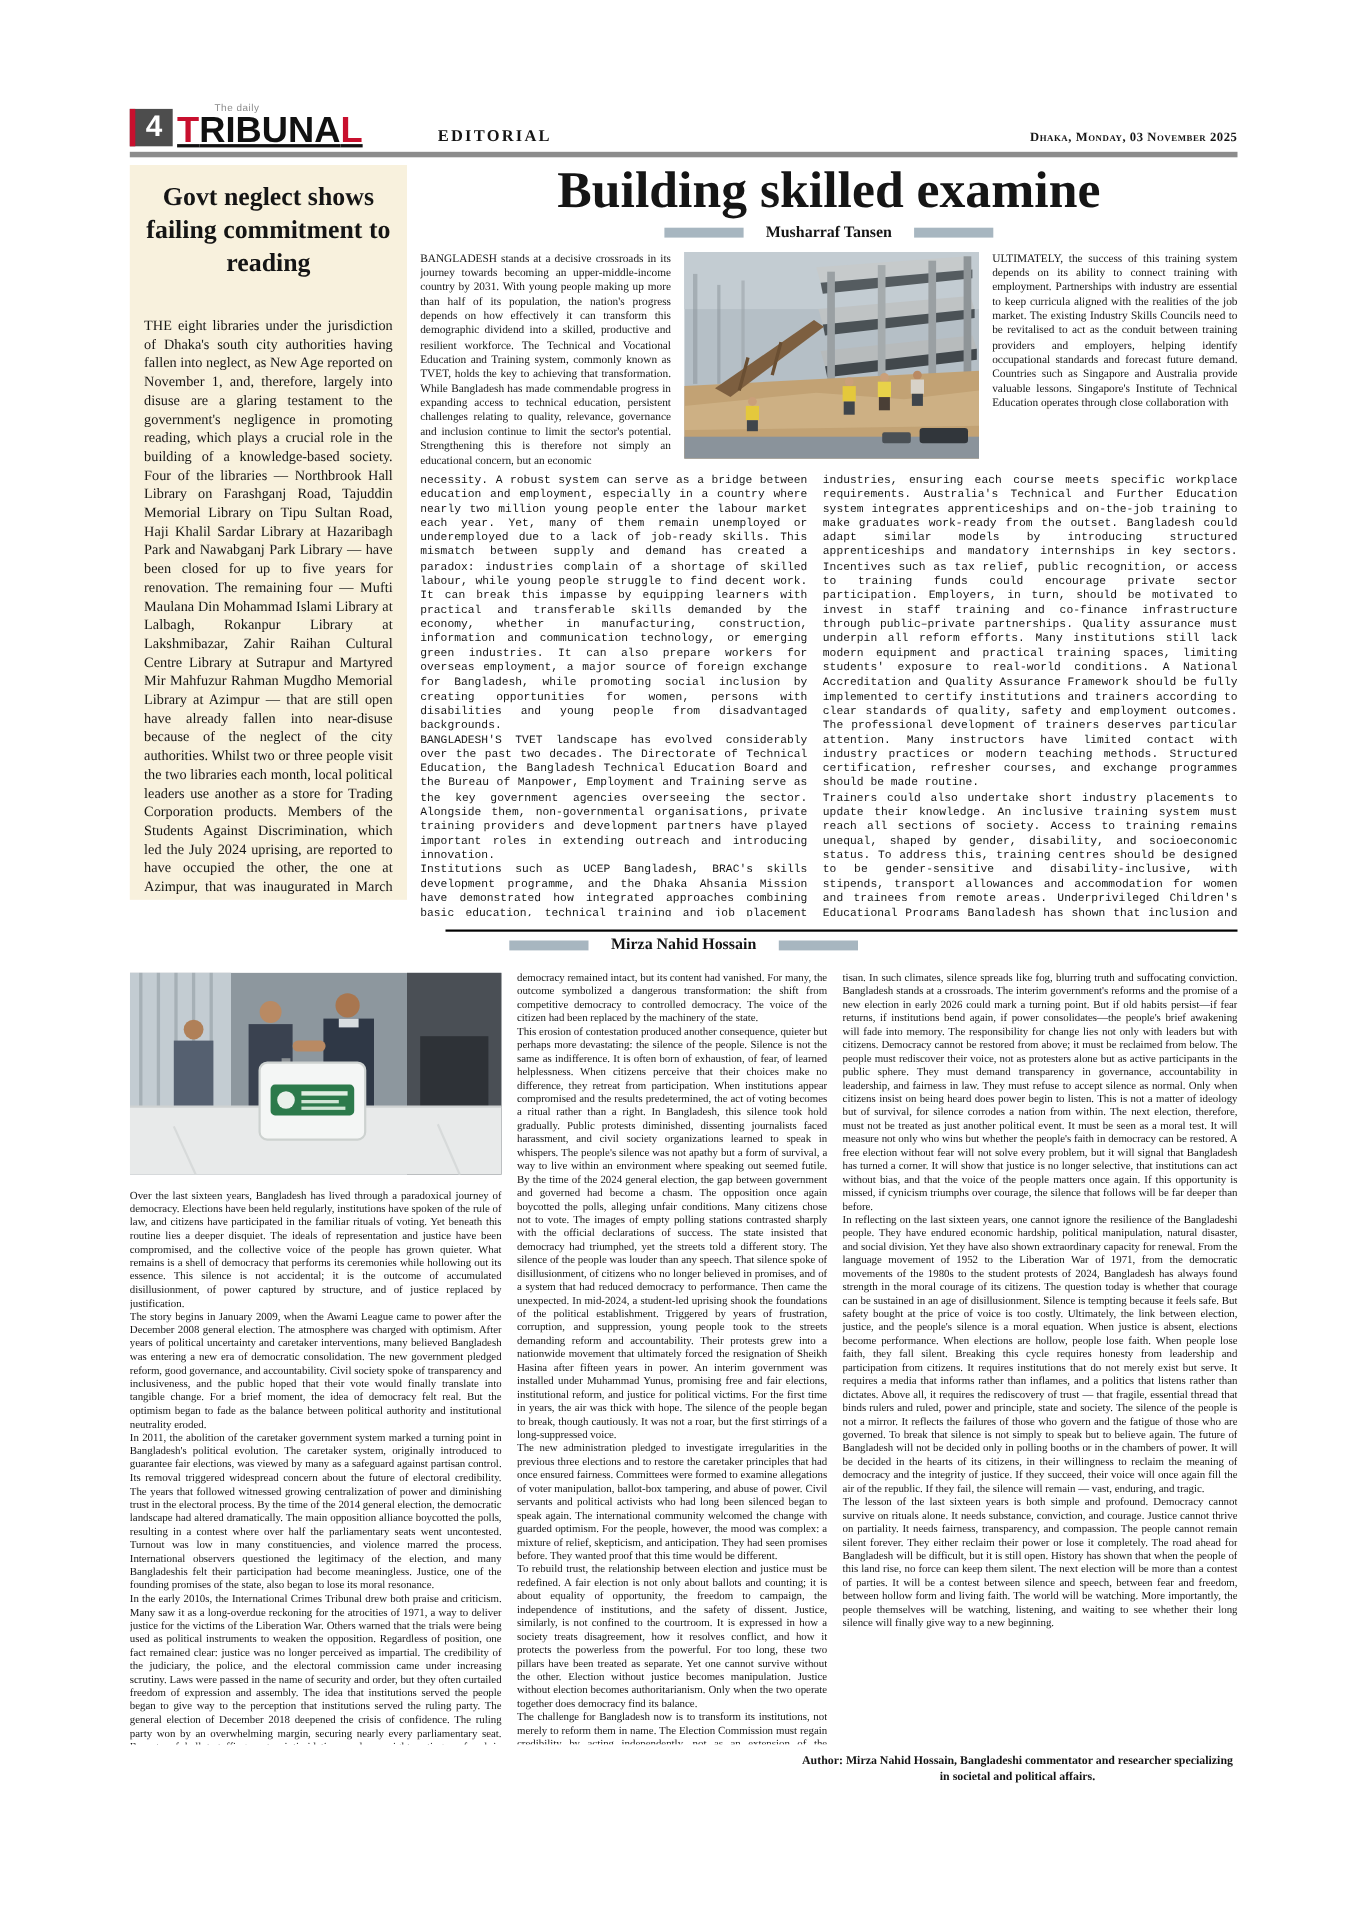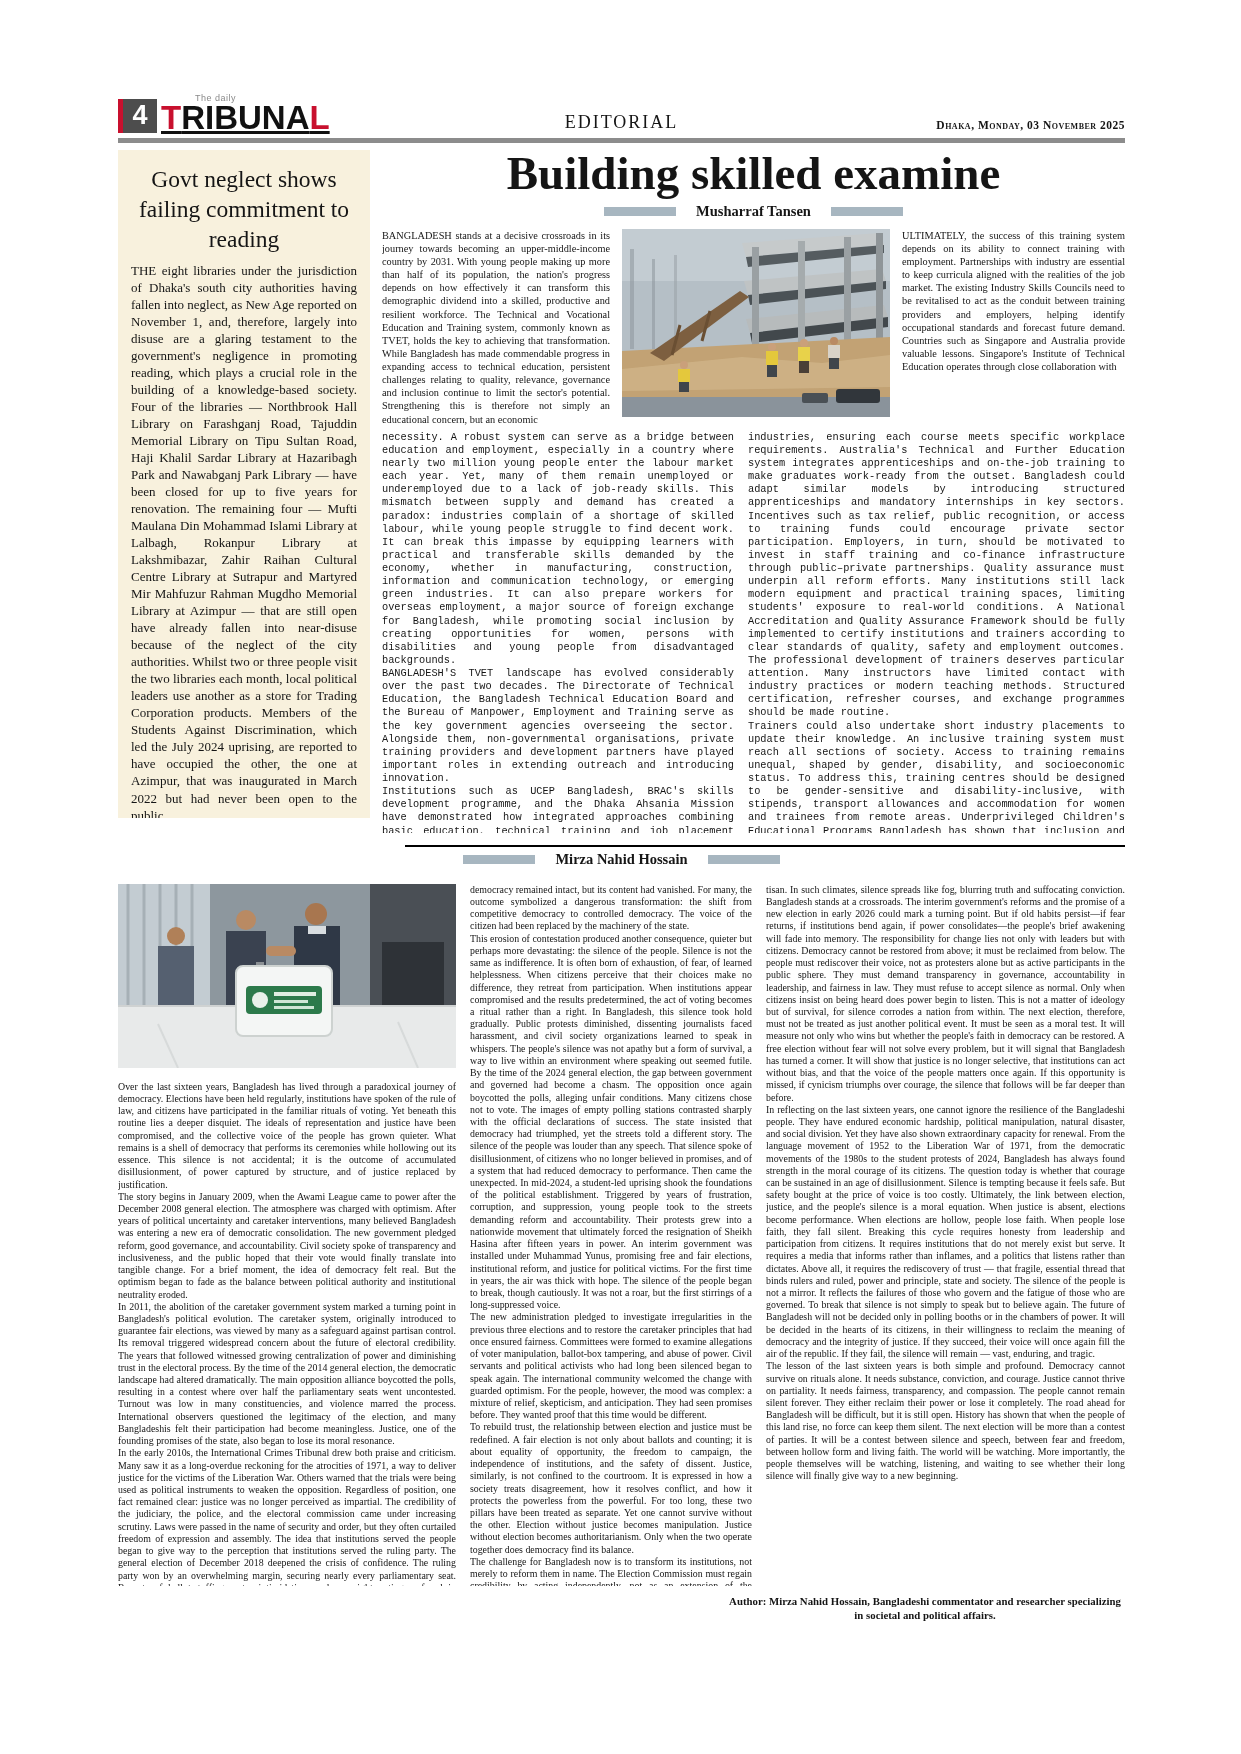--- a/index.html
+++ b/index.html
@@ -8,33 +8,33 @@
 
   
   .hdr{display:flex;align-items:flex-end;}
   .masthead{width:280px;display:flex;align-items:flex-end;gap:4px;}
   .pagenum{width:34px;height:34px;background:#4d4d4d;border-left:5px solid #c8102e;color:#ffffff;
     font-family:"Liberation Sans",sans-serif;font-weight:bold;font-size:27px;display:flex;align-items:center;justify-content:center;}
   .logo{line-height:0.9;}
   .thedaily{display:block;font-family:"Liberation Sans",sans-serif;font-size:9px;color:#8a8a8a;margin:0 0 1px 34px;letter-spacing:.5px;}
   .brand{font-family:"Liberation Sans",sans-serif;font-weight:bold;font-size:33px;letter-spacing:0px;color:#111;text-decoration:underline;}
   .brand .red{color:#c8102e;}
-  .section-title{flex:1;text-align:center;font-weight:normal;font-size:18px;letter-spacing:2px;}
+  .section-title{flex:1;text-align:left;font-weight:bold;font-size:15px;letter-spacing:2px;}
   .edition-date{width:280px;text-align:right;font-weight:bold;font-size:11.5px;font-variant:small-caps;letter-spacing:.5px;padding-bottom:2px;}
   .hdr-rule{height:5px;background:#8c8c8c;margin-top:5px;}
 
   
   .para{margin:0;text-align:justify;}
   .byline{display:flex;align-items:center;justify-content:center;gap:20px;font-weight:bold;font-size:14.5px;}
   .byline .bar{width:72px;height:9px;background:#a7b6c0;}
 
   
   .top-section{display:flex;gap:12px;margin-top:7px;}
   .art1{width:252px;box-sizing:border-box;background:#f8f1dd;padding:10px 13px 12px;height:668px;overflow:hidden;}
-  .art1 h2{font-weight:normal;font-size:23.5px;line-height:1.28;text-align:center;margin:4px 0 8px;}
+  .art1 h2{font-weight:bold;font-size:23.5px;line-height:1.28;text-align:center;margin:4px 0 33px;}
   .art1 .para{font-size:13px;line-height:1.31;}
 
   .art2{flex:1;min-width:0;}
   .art2 h1{font-size:47px;font-weight:bold;text-align:center;margin:0 0 6px;line-height:1.0;}
   .art2 .para{font-size:10.3px;line-height:1.275;}
   .art2-top{display:flex;gap:12px;margin-top:9px;height:200px;}
   .art2-col1{width:228px;overflow:hidden;}
   .photo1{width:268px;height:188px;flex:0 0 auto;}
   .art2-col3{flex:1;min-width:0;overflow:hidden;}
   .art2-bottom{display:flex;gap:14px;margin-top:2px;height:402px;font-family:Liberation Mono, monospace;}

